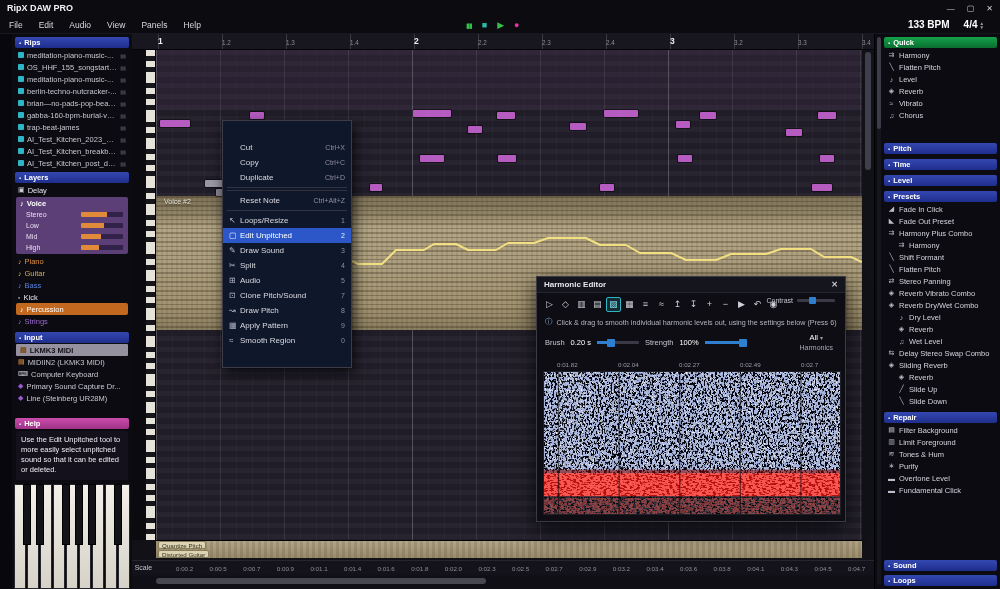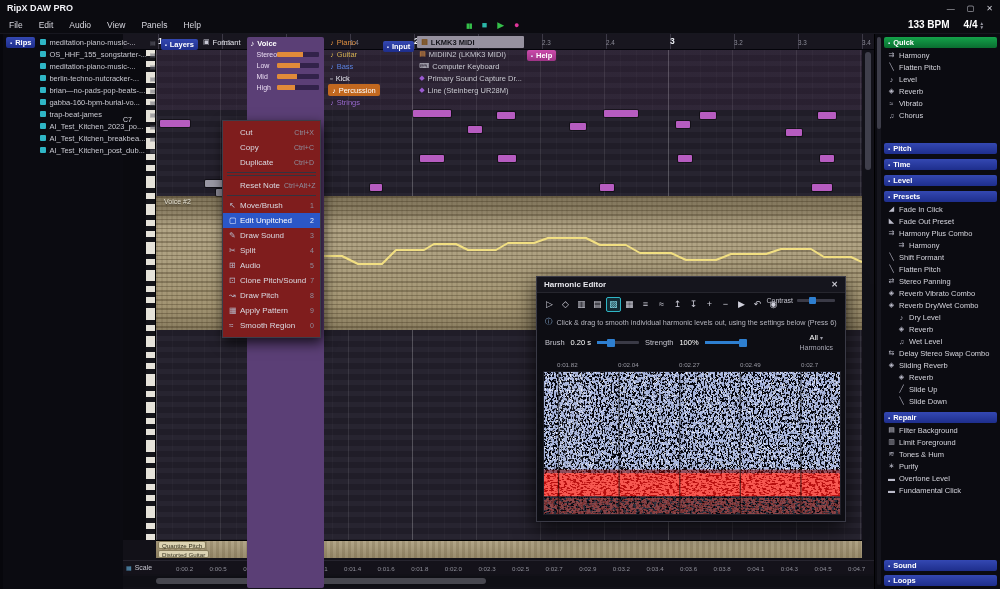--- a/index.html
+++ b/index.html
@@ -23,21 +23,21 @@
 
 .sec-h{height:11px;display:flex;align-items:center;gap:3px;padding:0 4px;margin:1px 1px;border-radius:2px;font-size:7.5px;font-weight:bold;color:#fff;background:linear-gradient(#3448b2,#1e2e8c)}
 .sec-h.green{background:linear-gradient(#14a24a,#0a6e30)}
 .sec-h.pink{background:linear-gradient(#cb4cab,#9e3386)}
 .sec-h .ic{font-size:6px;color:#dfe5ff}
 .row{height:12px;display:flex;align-items:center;gap:3px;padding:0 4px;font-size:7.5px;color:#c8c8d0;white-space:nowrap}
 .row .lbl{flex:1;overflow:hidden;text-overflow:ellipsis}
 .row .ic{flex:none;font-size:7px}
 
 
-.left{position:absolute;left:3px;top:34px;width:120px;height:555px;background:#0b0b11;display:flex;padding:2px 2px 0 2px;z-index:5}
+.left{position:absolute;left:12px;top:34px;width:120px;height:555px;background:#0b0b11;display:flex;flex-direction:column;padding:2px 2px 0 2px;z-index:5}
 .rip-ic{width:6px;height:6px;background:#2fb6c6;border-radius:1px;flex:none}
 .rip-m{color:#63636f;font-size:6px;flex:none}
 .voice-block{background:#5b3f76;border-radius:2px;margin:1px 2px;padding:1px 0}
 .vb-h{display:flex;align-items:center;gap:3px;height:11px;padding:0 4px;color:#fff;font-size:7.5px;font-weight:bold}
 .vrow{display:flex;align-items:center;height:11px;padding:0 5px 0 10px;color:#eadcf2;font-size:7px}
 .vslider{margin-left:auto;width:42px;height:5px;background:#32224a;border-radius:1px;overflow:hidden}
 .vfill{display:block;height:100%;background:#e08a3a}
 .row.percussion{background:#c2681f;border-radius:2px;margin:0 2px;color:#fff}
 .row.selected-input{background:#96919f;border-radius:1px;margin:0 2px;color:#14141a;font-weight:bold}
 .helpbox{margin:1px 2px;padding:4px 5px;font-size:7.5px;line-height:1.35;color:#ecece f;color:#ececf2;background:#14111c;border-radius:2px}
@@ -78,21 +78,21 @@
  background:repeating-linear-gradient(to right,rgba(70,55,25,0.16) 0 3px,rgba(0,0,0,0) 3px 6px),linear-gradient(#b3a688,#988b6c);border-top:1px solid #000}
 .chip{position:absolute;left:2px;height:8px;display:flex;align-items:center;padding:0 3px;font-size:6.2px;color:#34301e;background:#dcd3b2;border:1px solid #877c5c;border-radius:2px;white-space:nowrap}
 .scale-ruler{position:absolute;left:0;top:526px;width:754px;height:14px;background:#14121a;border-top:1px solid #26242e;overflow:hidden}
 .scale-label{position:absolute;left:6px;top:3px;display:flex;align-items:center;gap:3px;font-size:7px;color:#c4c4ce;z-index:3}
 .scale-label .ic{color:#5aa0c8;font-size:6px}
 .scale-ruler .poslabel{top:4px;font-size:6.2px;color:#8e8e98}
 .hscroll{position:absolute;left:0;top:542px;width:754px;height:11px;background:#0f0f15}
 .hthumb{position:absolute;left:36px;top:2px;width:330px;height:6px;background:#47474f;border-radius:3px}
 
 
-.ctx{position:absolute;left:222px;top:120px;width:99px;background:#7f1d1d;border:1px solid #3c3c48;box-shadow:2px 5px 12px rgba(0,0,0,.75);z-index:60;padding:4px 0}
+.ctx{position:absolute;left:222px;top:120px;width:130px;background:#0f172a;border:1px solid #3c3c48;box-shadow:2px 5px 12px rgba(0,0,0,.75);z-index:60;padding:19px 0}
 .ctx-row{height:15px;display:flex;align-items:center;padding:0 6px;font-size:8px;color:#dadae2}
 .ctx-row .cic{width:11px;flex:none;font-size:8px;color:#b6b6c6}
 .ctx-row .clbl{flex:1;white-space:nowrap}
 .ctx-row .csc{color:#8f8f9e;font-size:7px;margin-left:4px}
 .ctx-row.selected{background:#2b57c8;color:#fff}
 .ctx-row.selected .csc,.ctx-row.selected .cic{color:#e8efff}
 .ctx-sep{height:1px;background:#33333f;margin:2px 4px}
 
 
 .heditor{position:absolute;left:536px;top:276px;width:310px;height:246px;background:#0d0d13;border:1px solid #3a3a46;box-shadow:0 8px 20px rgba(0,0,0,.75);z-index:50}
@@ -235,21 +235,21 @@
         <span class="rip-m">▤</span>
       </div>
     </div>
 
   <div class="sec-h" style="margin-top:3px">
     <span class="ic">▪</span>
     <span>Layers</span>
   </div>
   <div class="row">
     <span class="ic" style="color:#c8c8d4">▣</span>
-    <span class="lbl" style="color:#e4e4ec">Formant</span>
+    <span class="lbl" style="color:#e4e4ec">Delay</span>
   </div>
   <div class="voice-block">
     <div class="vb-h">
       <span class="ic">♪</span>
       <span>Voice</span>
     </div>
     <div>
 
         <div class="vrow">
           <span>Stereo</span>
@@ -342,20 +342,21 @@
       <div class="row">
         <span class="ic" style="color: rgb(154, 90, 208);">◆</span>
         <span class="lbl">Line (Steinberg UR28M)</span>
       </div>
     </div>
 
   <div class="sec-h pink" style="margin-top:14px">
     <span class="ic">▪</span>
     <span>Help</span>
   </div>
+  <div class="helpbox">Use the Edit Unpitched tool to more easily select unpitched sound so that it can be edited or deleted.</div>
 
   <div class="mini-piano">
       <div class="wkey" style="left: 0px;"></div>
       <div class="wkey" style="left: 13px;"></div>
       <div class="wkey" style="left: 26px;"></div>
       <div class="wkey" style="left: 39px;"></div>
       <div class="wkey" style="left: 52px;"></div>
       <div class="wkey" style="left: 65px;"></div>
       <div class="wkey" style="left: 78px;"></div>
       <div class="wkey" style="left: 91px;"></div>
@@ -491,21 +492,21 @@
         <span class="cic"></span>
         <span class="clbl">Reset Note</span>
         <span class="csc">Ctrl+Alt+Z</span>
       </div>
     </div>
   <div class="ctx-sep"></div>
   <div>
 
       <div class="ctx-row">
         <span class="cic ic">↖</span>
-        <span class="clbl">Move/Brush</span>
+        <span class="clbl">Loops/Resize</span>
         <span class="csc">1</span>
       </div>
 
       <div class="ctx-row selected">
         <span class="cic ic">▢</span>
         <span class="clbl">Edit Unpitched</span>
         <span class="csc">2</span>
       </div>
 
       <div class="ctx-row">

